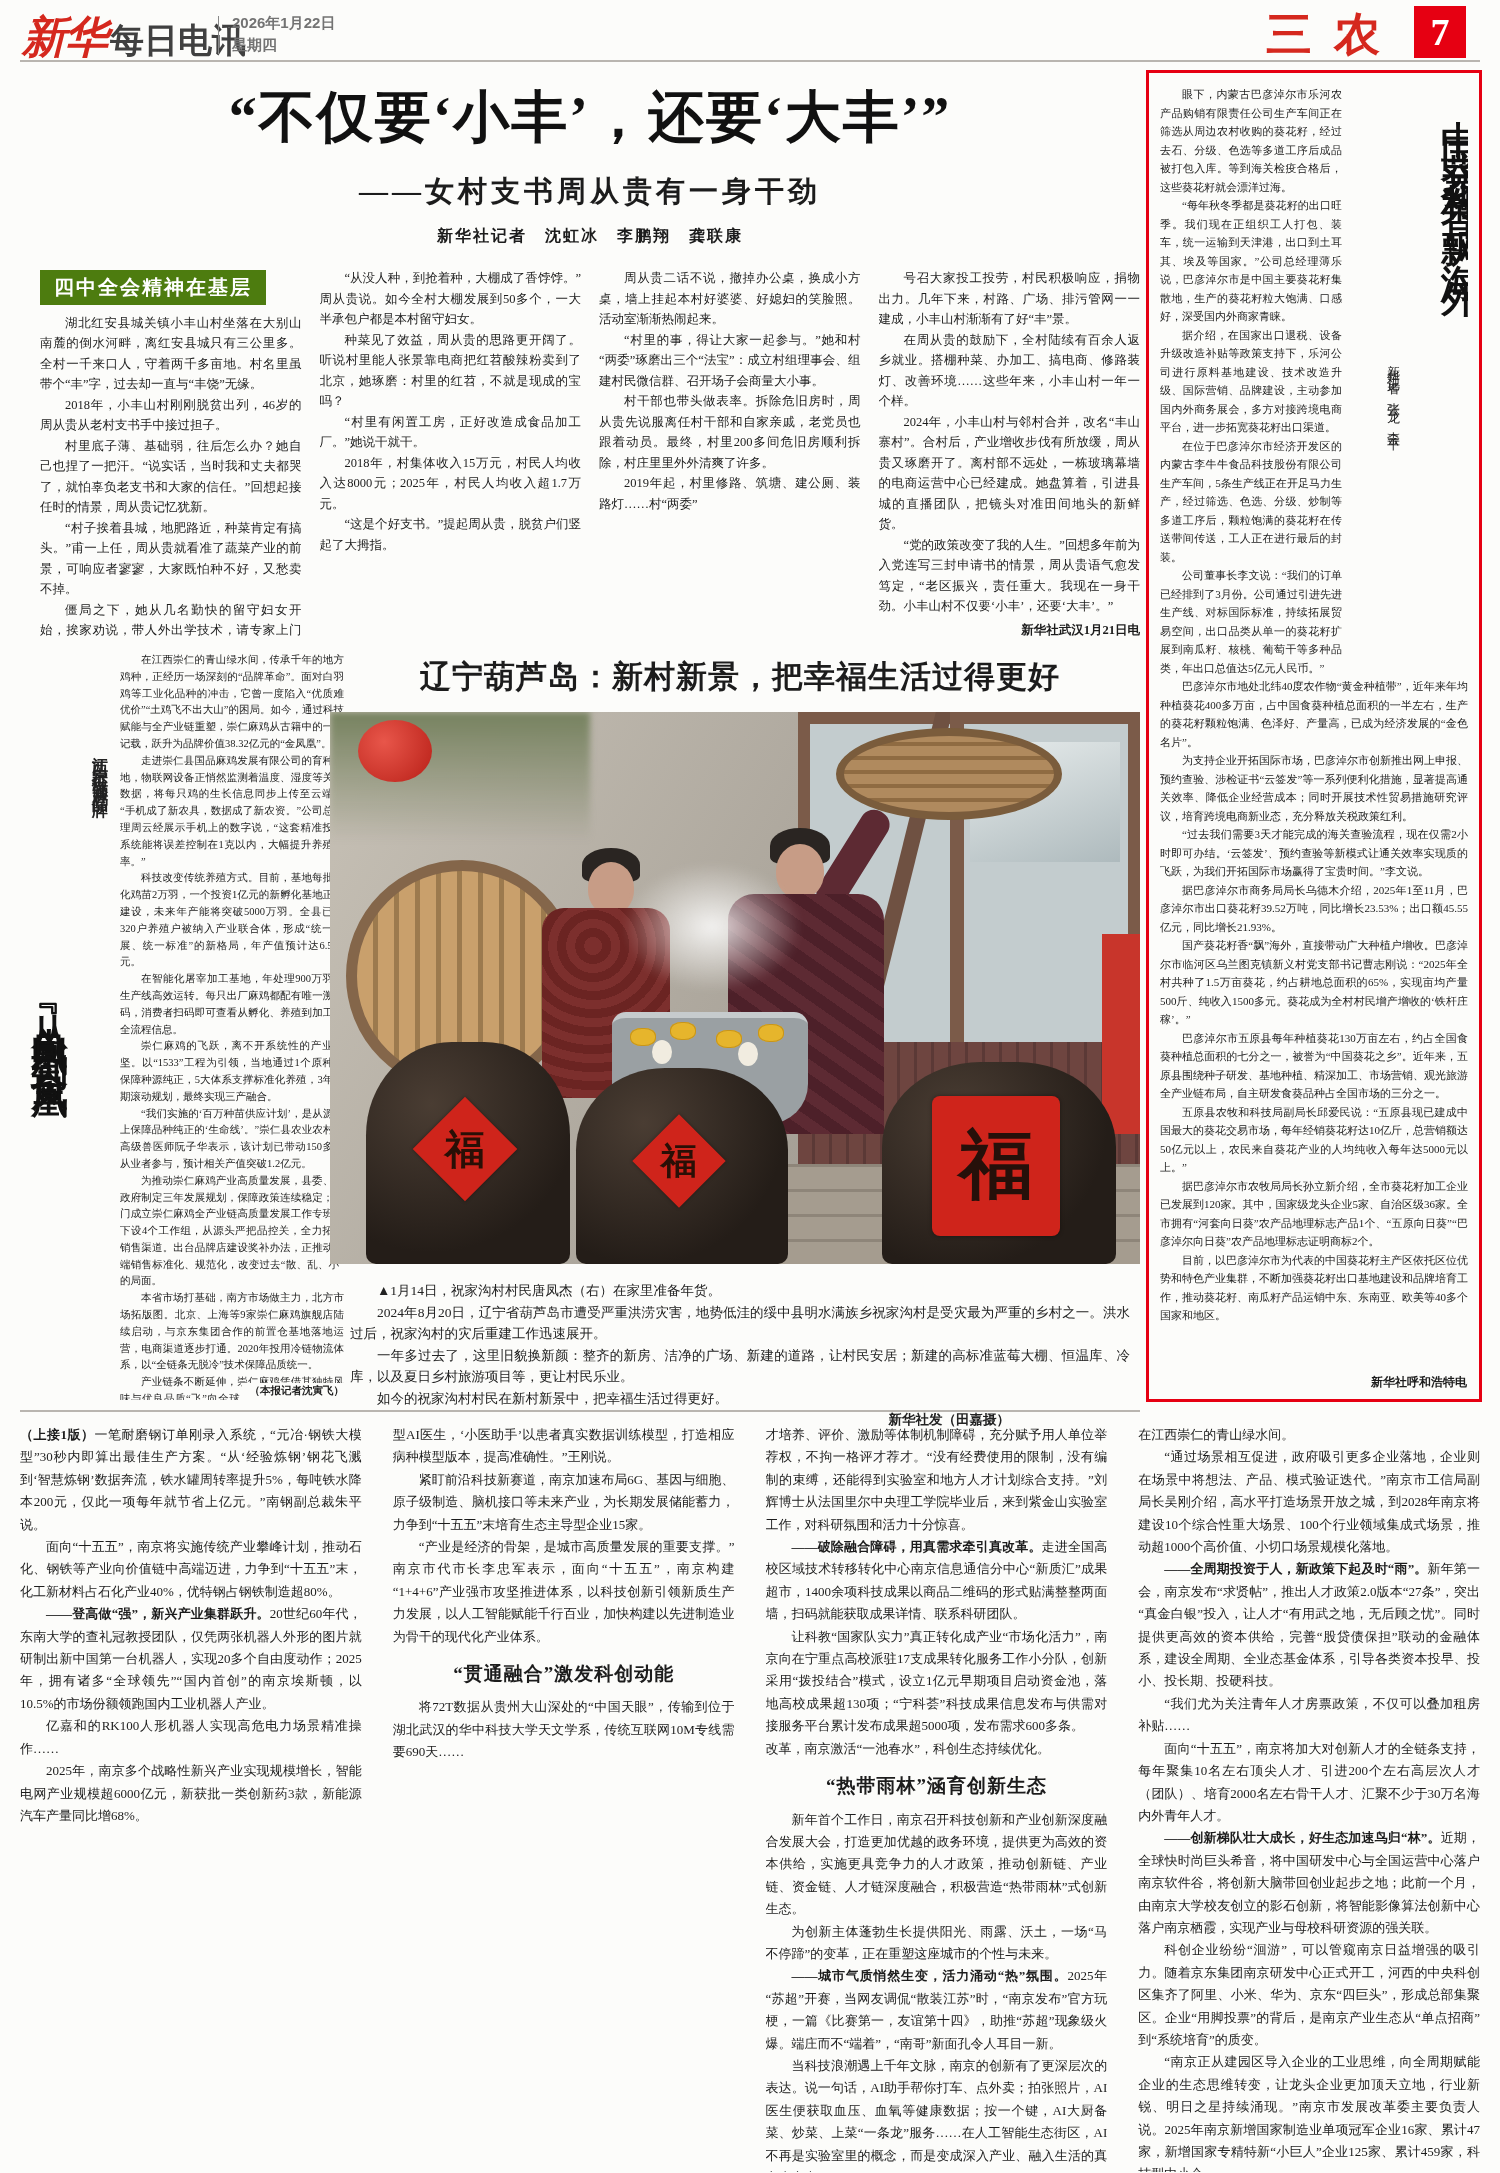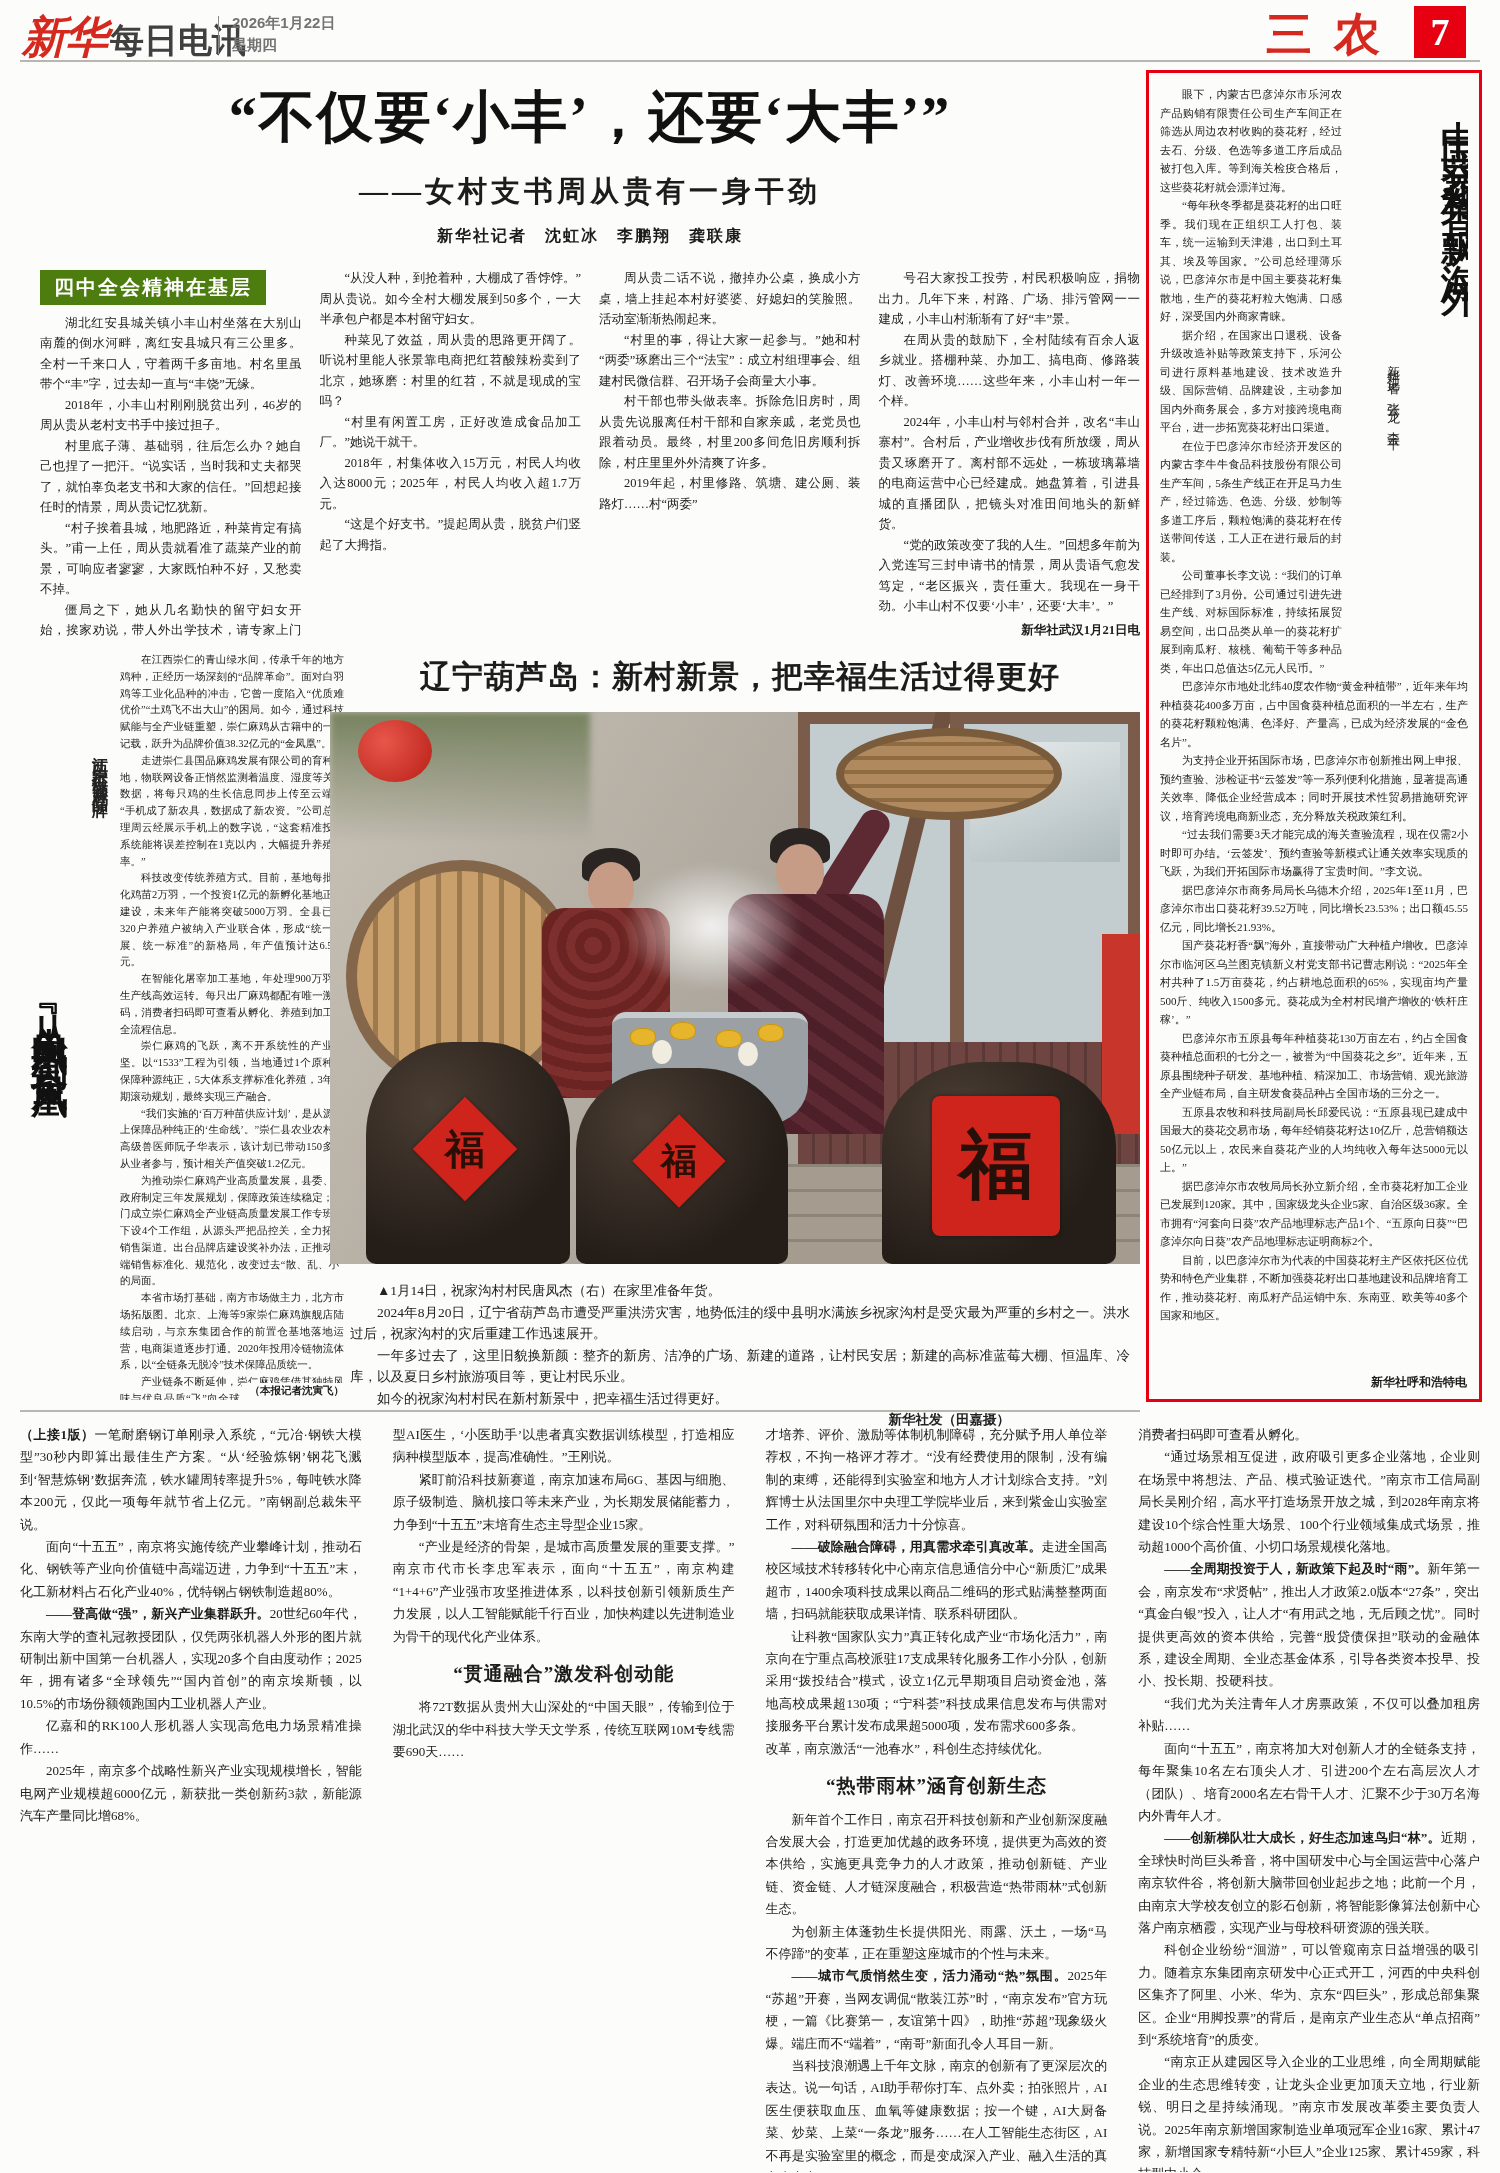--- a/index.html
+++ b/index.html
@@ -283,21 +283,21 @@
         <p><b>——破除融合障碍，用真需求牵引真改革。</b>走进全国高校区域技术转移转化中心南京信息通信分中心“新质汇”成果超市，1400余项科技成果以商品二维码的形式贴满整整两面墙，扫码就能获取成果详情、联系科研团队。</p>
         <p>让科教“国家队实力”真正转化成产业“市场化活力”，南京向在宁重点高校派驻17支成果转化服务工作小分队，创新采用“拨投结合”模式，设立1亿元早期项目启动资金池，落地高校成果超130项；“宁科荟”科技成果信息发布与供需对接服务平台累计发布成果超5000项，发布需求600多条。</p>
         <p class="noind">改革，南京激活“一池春水”，科创生态持续优化。</p>
         <h3>“热带雨林”涵育创新生态</h3>
         <p>新年首个工作日，南京召开科技创新和产业创新深度融合发展大会，打造更加优越的政务环境，提供更为高效的资本供给，实施更具竞争力的人才政策，推动创新链、产业链、资金链、人才链深度融合，积极营造“热带雨林”式创新生态。</p>
         <p>为创新主体蓬勃生长提供阳光、雨露、沃土，一场“马不停蹄”的变革，正在重塑这座城市的个性与未来。</p>
         <p><b>——城市气质悄然生变，活力涌动“热”氛围。</b>2025年“苏超”开赛，当网友调侃“散装江苏”时，“南京发布”官方玩梗，一篇《比赛第一，友谊第十四》，助推“苏超”现象级火爆。端庄而不“端着”，“南哥”新面孔令人耳目一新。</p>
         <p>当科技浪潮遇上千年文脉，南京的创新有了更深层次的表达。说一句话，AI助手帮你打车、点外卖；拍张照片，AI医生便获取血压、血氧等健康数据；按一个键，AI大厨备菜、炒菜、上菜“一条龙”服务……在人工智能生态街区，AI不再是实验室里的概念，而是变成深入产业、融入生活的真实生产力。</p>
       </div>
     <div class="bt-col">
-        <p class="noind">消费者扫码即可查看从孵化。</p>
+        <p class="noind">在江西崇仁的青山绿水间。</p>
         <p>“通过场景相互促进，政府吸引更多企业落地，企业则在场景中将想法、产品、模式验证迭代。”南京市工信局副局长吴刚介绍，高水平打造场景开放之城，到2028年南京将建设10个综合性重大场景、100个行业领域集成式场景，推动超1000个高价值、小切口场景规模化落地。</p>
         <p><b>——全周期投资于人，新政策下起及时“雨”。</b>新年第一会，南京发布“求贤帖”，推出人才政策2.0版本“27条”，突出“真金白银”投入，让人才“有用武之地，无后顾之忧”。同时提供更高效的资本供给，完善“股贷债保担”联动的金融体系，建设全周期、全业态基金体系，引导各类资本投早、投小、投长期、投硬科技。</p>
         <p>“我们尤为关注青年人才房票政策，不仅可以叠加租房补贴……</p>
         <p>面向“十五五”，南京将加大对创新人才的全链条支持，每年聚集10名左右顶尖人才、引进200个左右高层次人才（团队）、培育2000名左右骨干人才、汇聚不少于30万名海内外青年人才。</p>
         <p><b>——创新梯队壮大成长，好生态加速鸟归“林”。</b>近期，全球快时尚巨头希音，将中国研发中心与全国运营中心落户南京软件谷，将创新大脑带回创业起步之地；此前一个月，由南京大学校友创立的影石创新，将智能影像算法创新中心落户南京栖霞，实现产业与母校科研资源的强关联。</p>
         <p>科创企业纷纷“洄游”，可以管窥南京日益增强的吸引力。随着京东集团南京研发中心正式开工，河西的中央科创区集齐了阿里、小米、华为、京东“四巨头”，形成总部集聚区。企业“用脚投票”的背后，是南京产业生态从“单点招商”到“系统培育”的质变。</p>
         <p>“南京正从建园区导入企业的工业思维，向全周期赋能企业的生态思维转变，让龙头企业更加顶天立地，行业新锐、明日之星持续涌现。”南京市发展改革委主要负责人说。2025年南京新增国家制造业单项冠军企业16家、累计47家，新增国家专精特新“小巨人”企业125家、累计459家，科技型中小企……</p>
       </div>
   </div>
 

